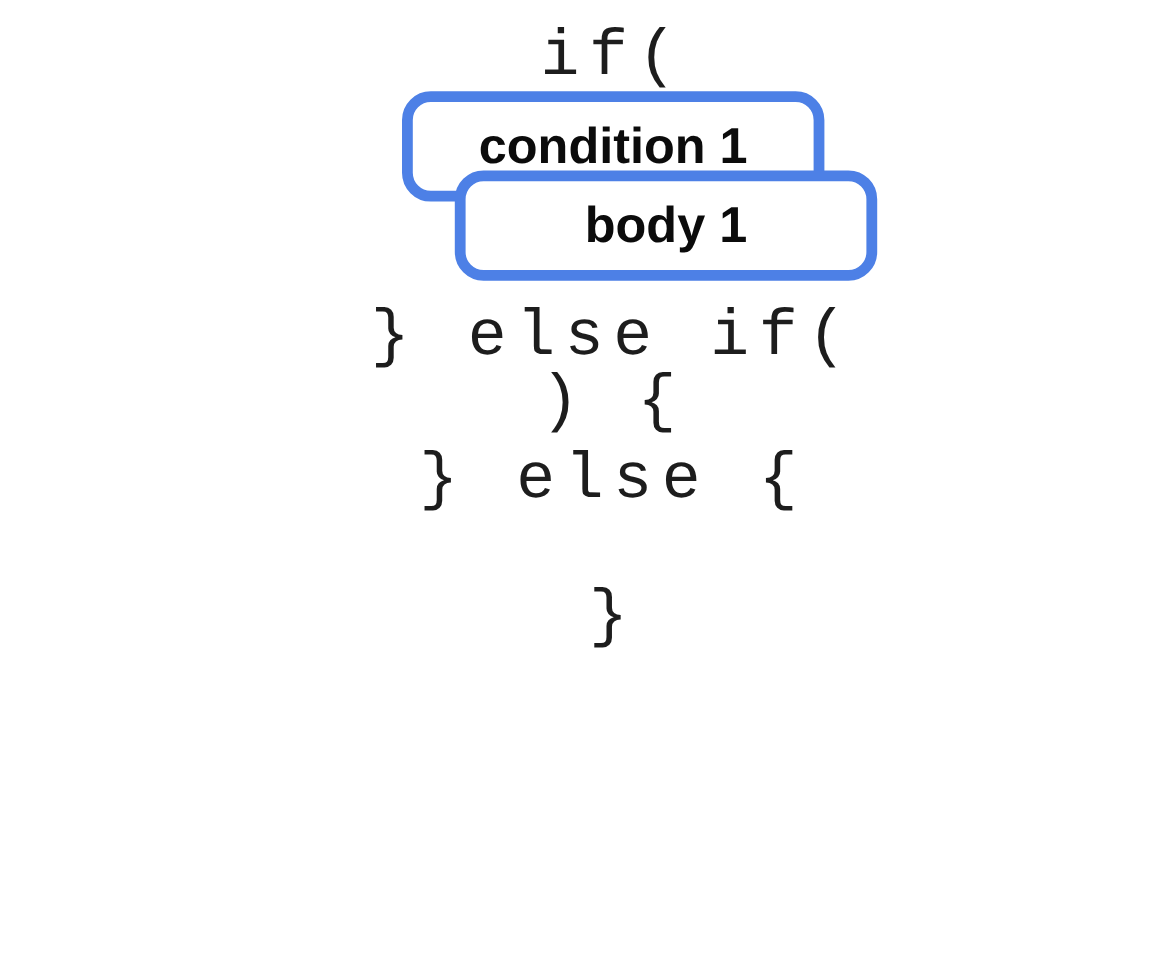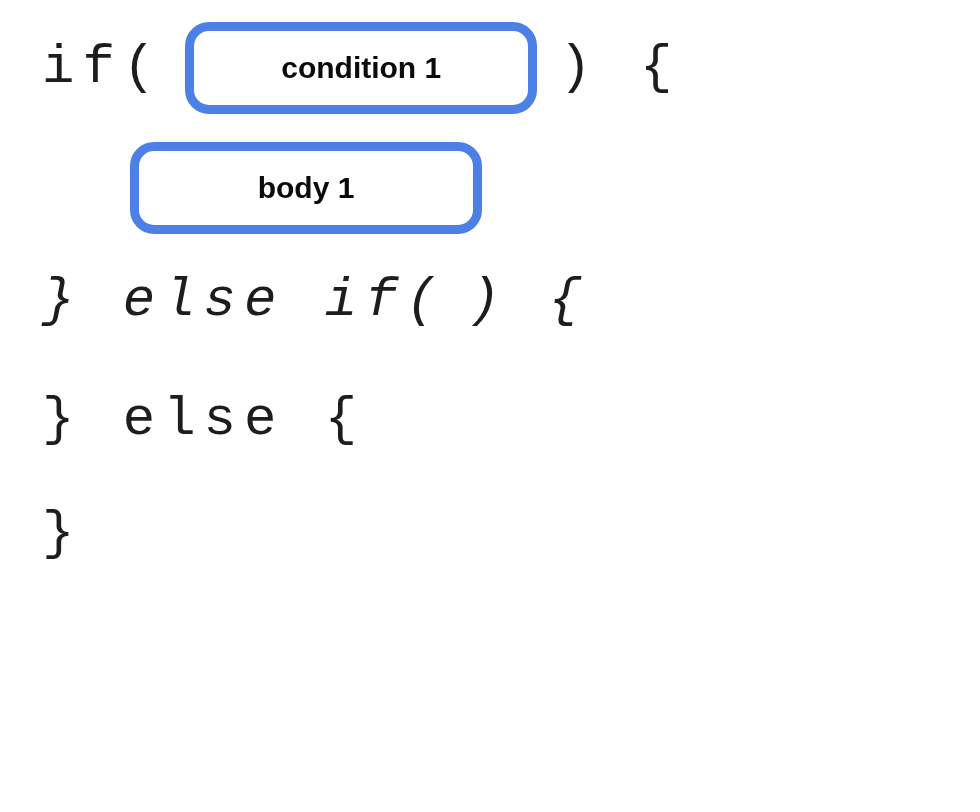--- a/index.html
+++ b/index.html
@@ -16,27 +16,28 @@
     box-sizing: border-box;
     width: 980px;
     height: 812px;
     padding: 20px 0 0 42px;
   }
   .row {
     display: flex;
     align-items: center;
     column-gap: 22px;
     height: 92px;
+    flex-direction: column;
   }
   .row.indent {
     margin-left: 88px;
   }
   .mt-2  { margin-top: 2px; }
   .mt-28 { margin-top: 28px; align-items: center; }
-  .mt-21 { margin-top: 21px; font-style: italic; }
+  .mt-21 { margin-top: 21px; }
   .mt-23 { margin-top: 23px; }
   .mt-27 { margin-top: 27px; }
   .mt-17 { margin-top: 17px; }
   .mt-22 { margin-top: 22px; }
   .code {
     font-family: "Liberation Mono", "DejaVu Sans Mono", monospace;
     font-size: 54px;
     letter-spacing: 8px;
     line-height: 1;
     color: #1d1d1d;
@@ -51,21 +52,21 @@
     display: flex;
     align-items: center;
     justify-content: center;
     flex: 0 0 auto;
   }
   .slot.cond { width: 352px; }
   .slot.body { width: 352px; }
   .slot-label {
     font-family: "Liberation Sans", "DejaVu Sans", sans-serif;
     font-weight: bold;
-    font-size: 30px;
+    font-size: 42px;
     line-height: 1;
     color: #0b0b0b;
     white-space: pre;
   }
 </style>
 </head>
 <body>
 
 <div class="figure">
 

